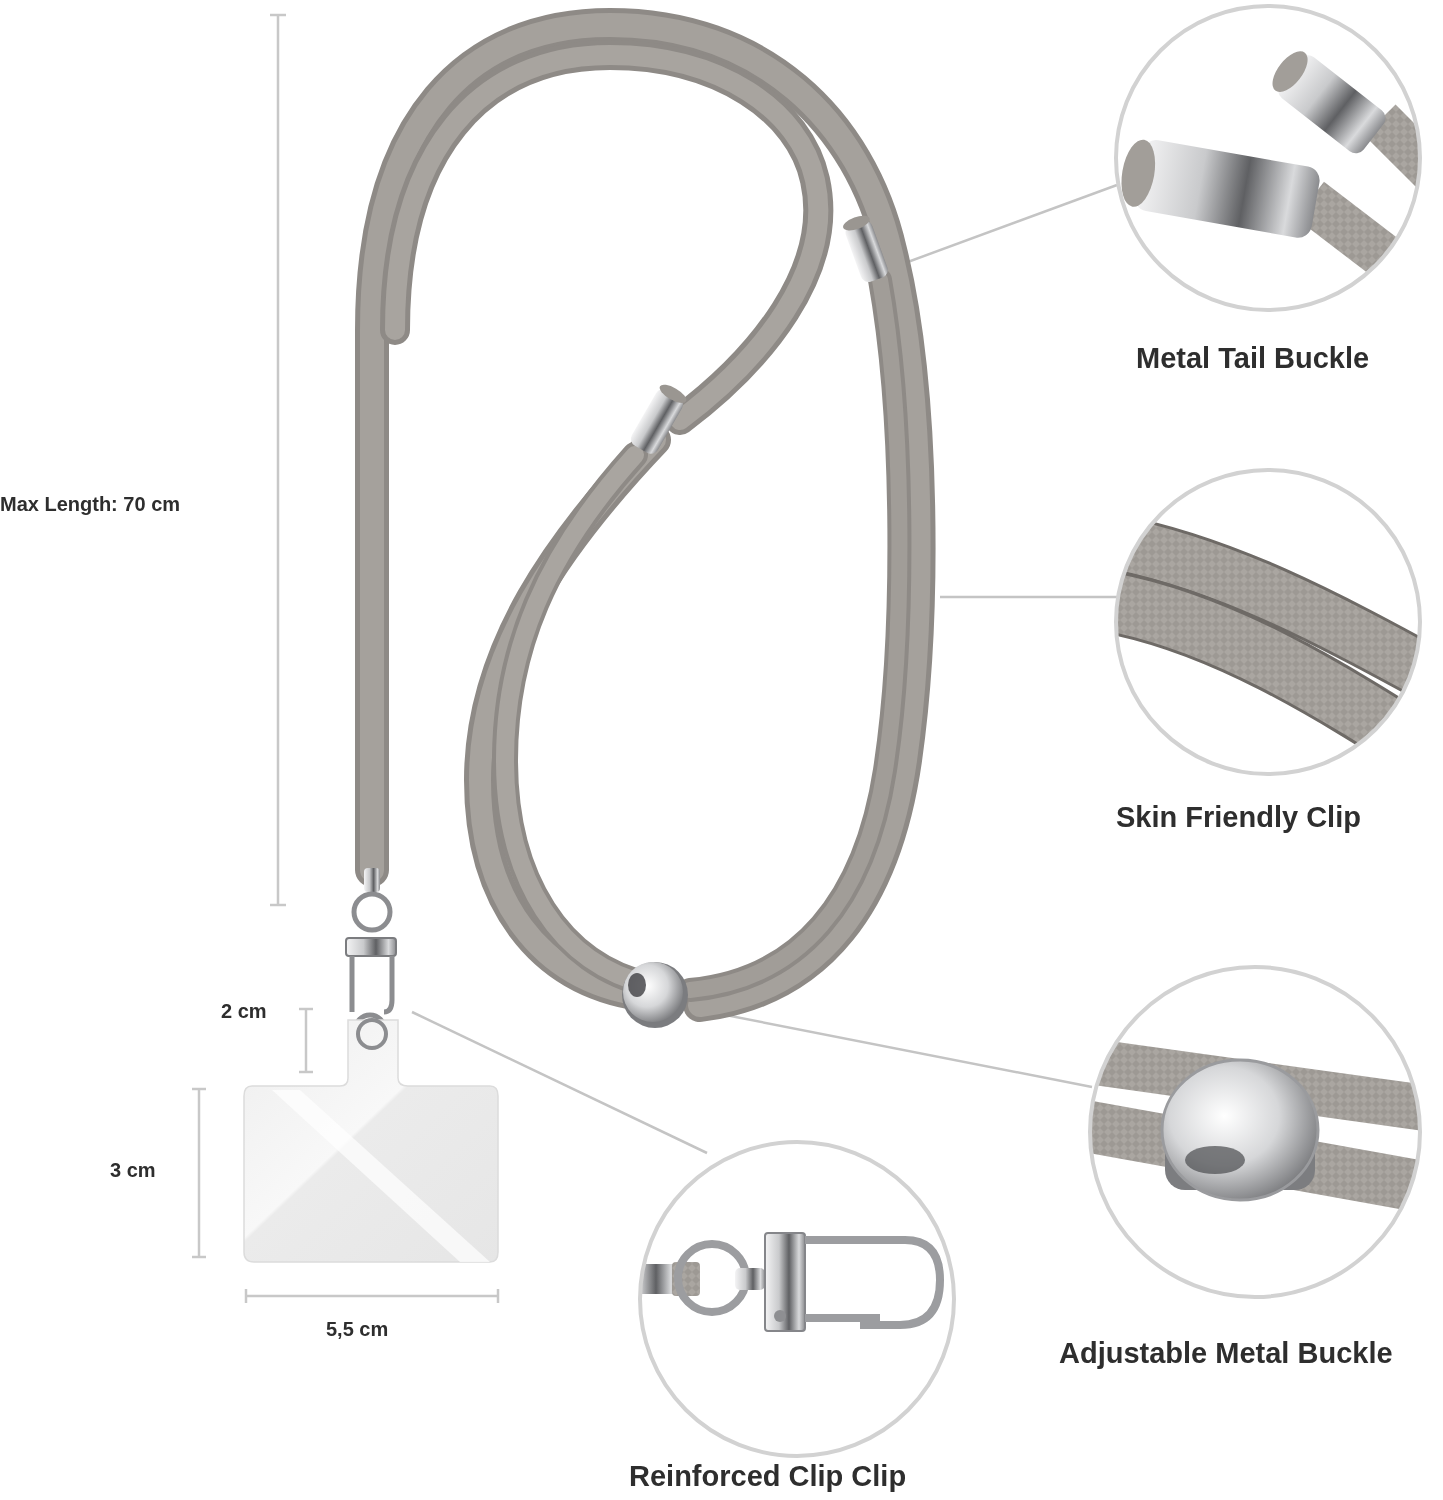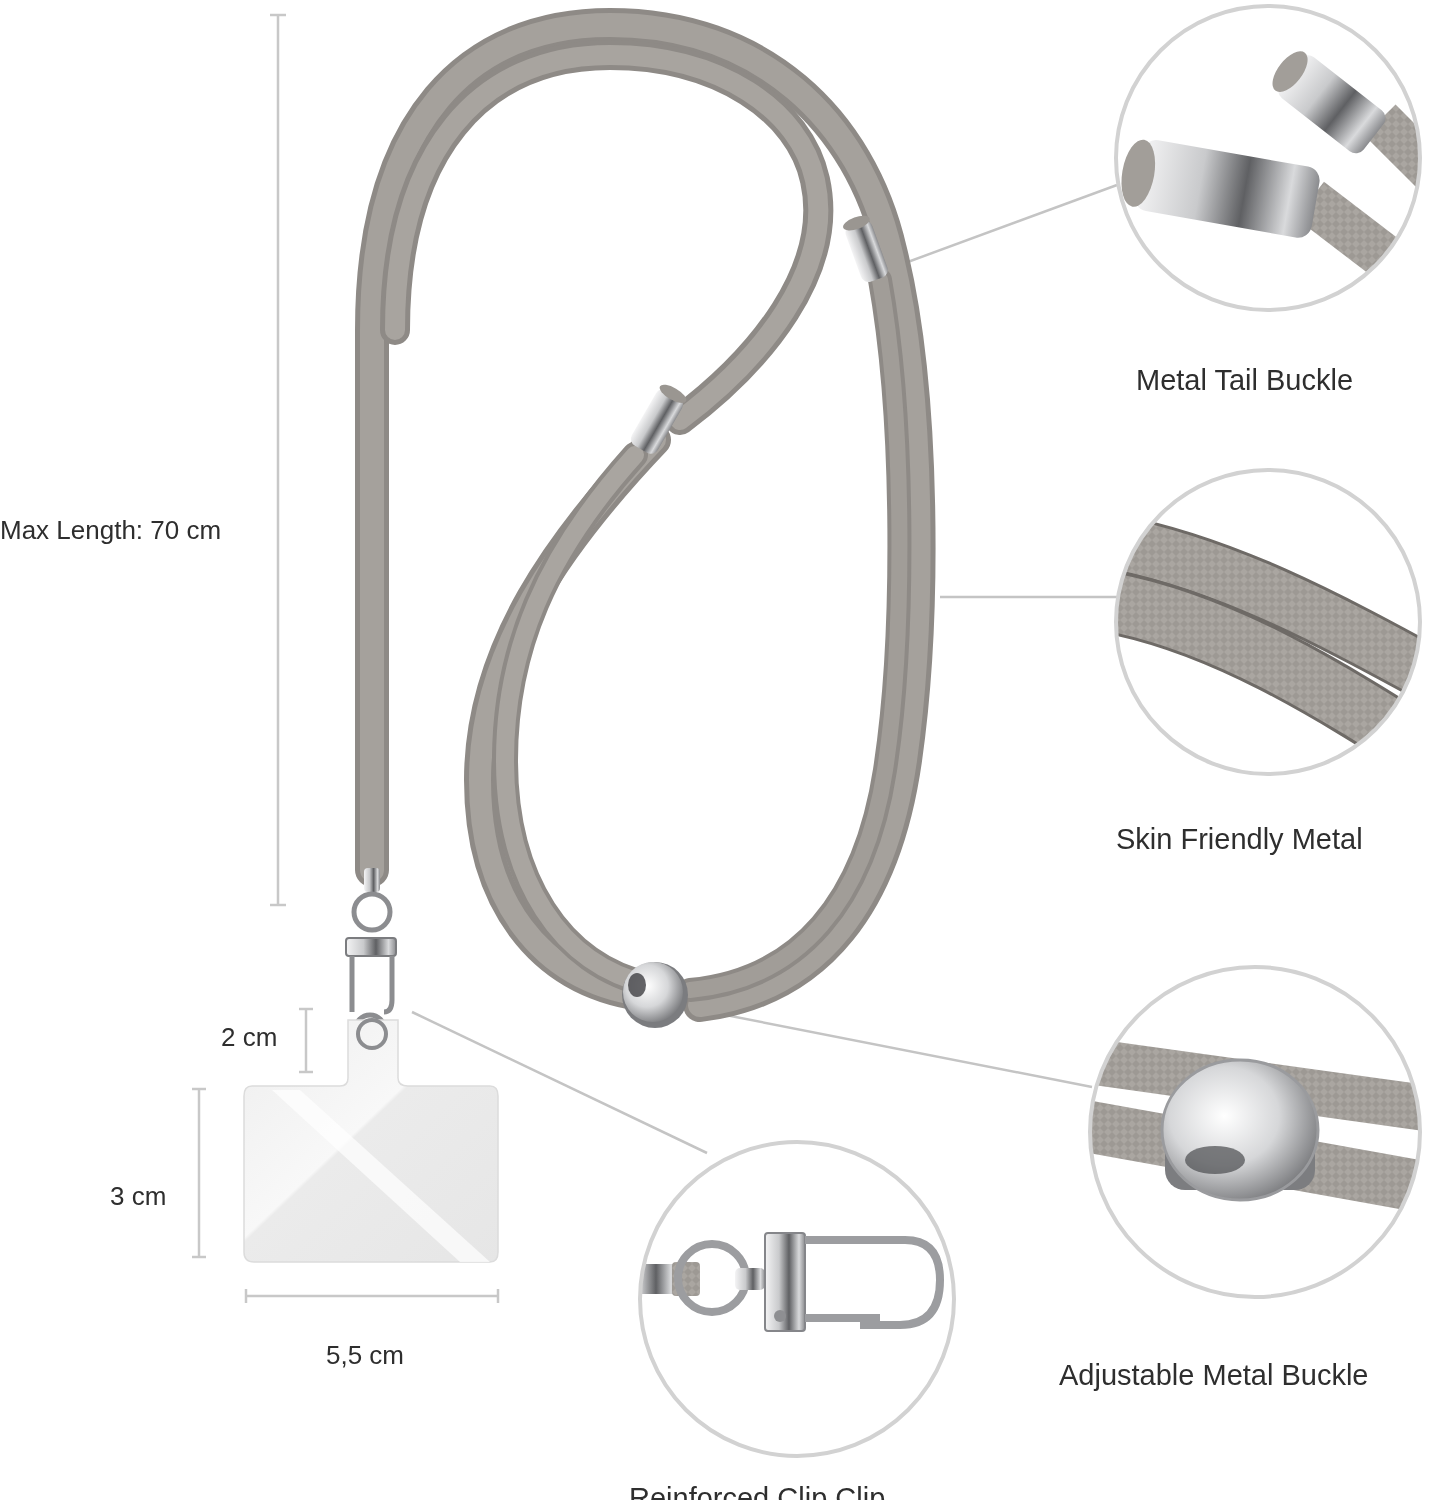--- a/index.html
+++ b/index.html
@@ -1,19 +1,19 @@
 <!DOCTYPE html>
 <html><head>
 <meta charset="utf-8">
 <style>
   html, body { margin: 0; padding: 0; background: #ffffff; }
   body { width: 1443px; height: 1500px; position: relative; overflow: hidden;
          font-family: "Liberation Sans", "DejaVu Sans", sans-serif; color: #2b2b2b; }
-  .label { position: absolute; font-weight: normal; white-space: nowrap; color: #2e2e2e; margin-top: 22px; }
-  .dim-label { font-size: 26px; text-align: center; }
+  .label { position: absolute; font-weight: bold; white-space: nowrap; color: #2e2e2e; }
+  .dim-label { font-size: 20px; text-align: center; }
   .callout-label { font-size: 29px; text-align: center; }
   svg.stage { position: absolute; left: 0; top: 0; }
 </style>
 </head>
 <body>
 
 <svg class="stage" width="1443" height="1500" viewBox="0 0 1443 1500" xmlns="http://www.w3.org/2000/svg">
   <defs>
     <linearGradient id="metalGrad" x1="0" y1="0" x2="1" y2="0">
       <stop offset="0" stop-color="#f4f4f5"></stop>
@@ -180,15 +180,15 @@
     <circle cx="797" cy="1299" r="157" fill="none" stroke="#d2d2d2" stroke-width="4"></circle>
   </g>
 </svg>
 
 <div class="label dim-label" style="left:0px; top:493px;">Max Length: 70 cm</div>
 <div class="label dim-label" style="left:221px; top:1000px;">2 cm</div>
 <div class="label dim-label" style="left:110px; top:1159px;">3 cm</div>
 <div class="label dim-label" style="left:326px; top:1318px;">5,5 cm</div>
 
 <div class="label callout-label" style="left:1136px; top:342px;">Metal Tail Buckle</div>
-<div class="label callout-label" style="left:1116px; top:801px;">Skin Friendly Metal</div>
+<div class="label callout-label" style="left:1116px; top:801px;">Skin Friendly Clip</div>
 <div class="label callout-label" style="left:1059px; top:1337px;">Adjustable Metal Buckle</div>
 <div class="label callout-label" style="left:629px; top:1460px;">Reinforced Clip Clip</div>
 
 </body></html>

